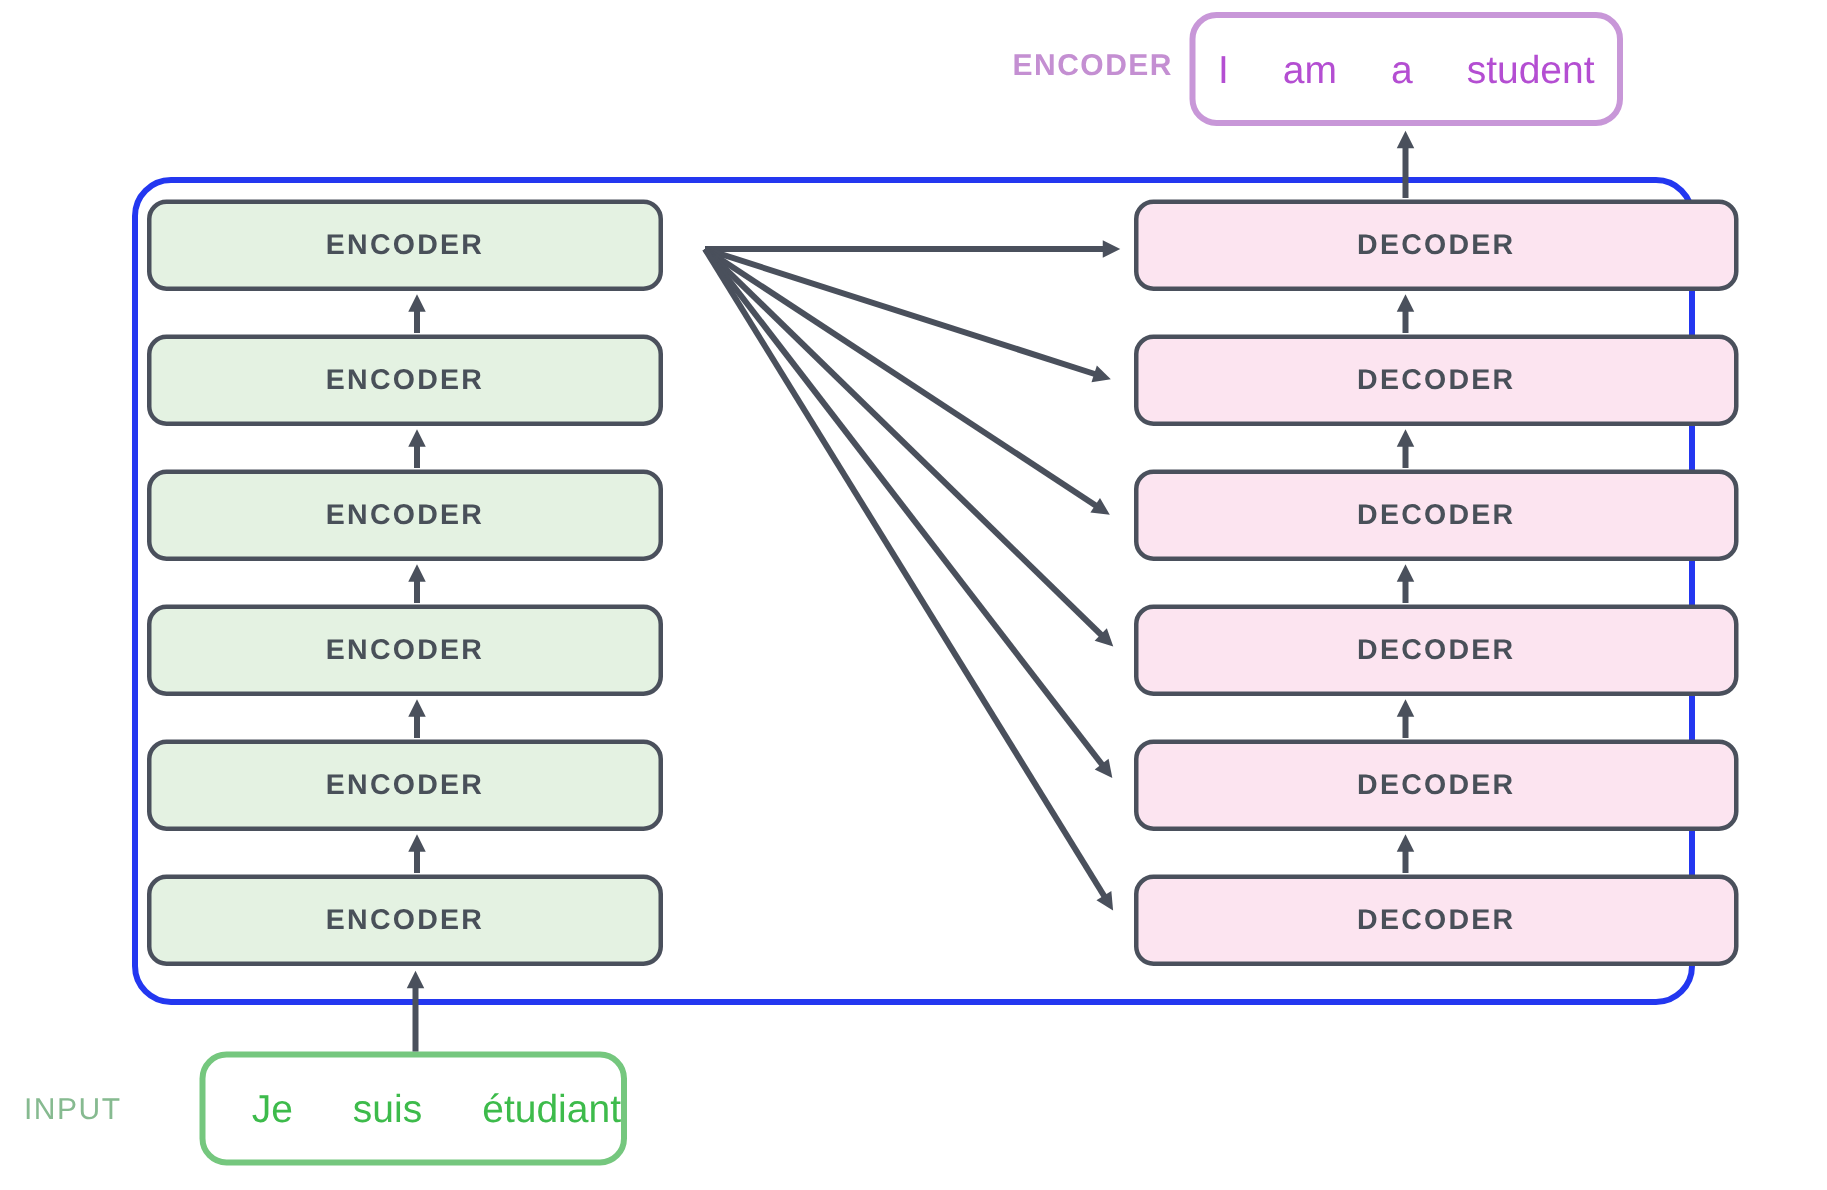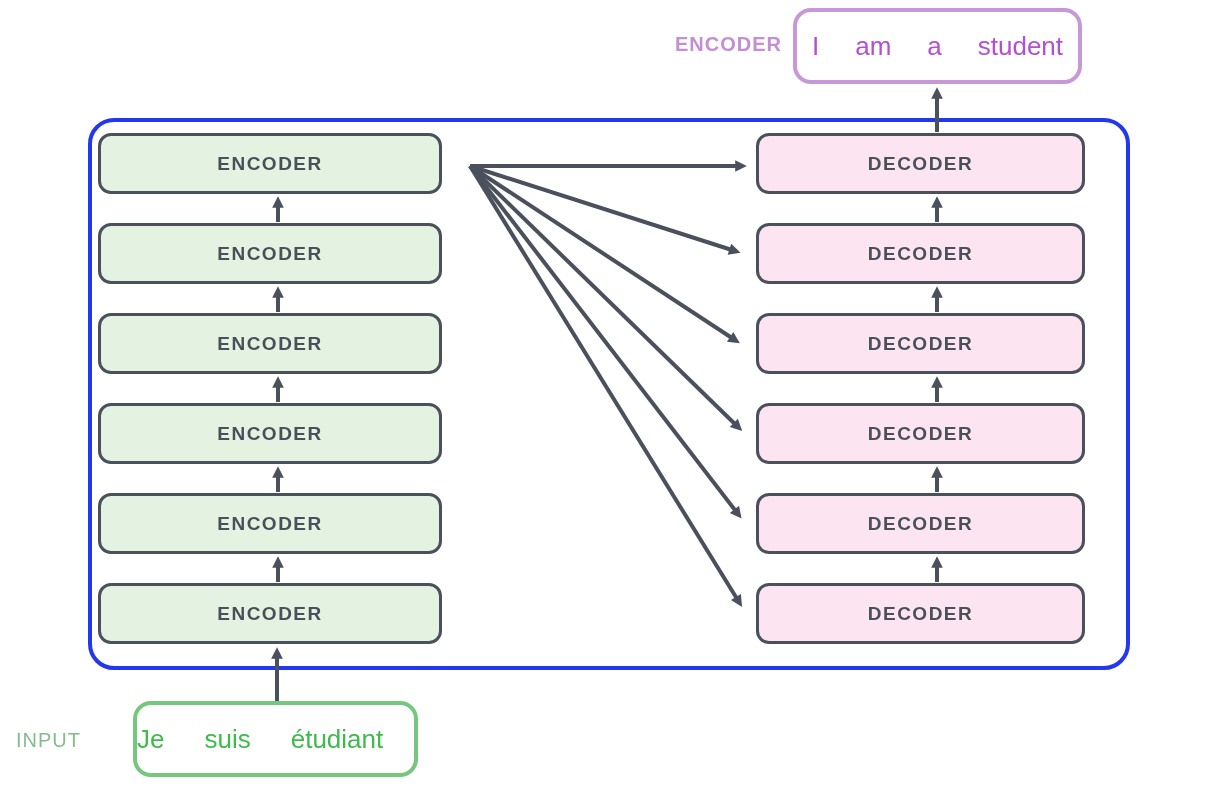--- a/index.html
+++ b/index.html
@@ -24,21 +24,21 @@
     box-sizing:border-box;
     height:61px;
     border:3px solid var(--box-border,#4a505c);
     border-radius:13px;
     display:flex;align-items:center;justify-content:center;
     font-size:19px;font-weight:700;
     letter-spacing:1.5px;
     color:var(--box-text,#495059);
   }
   .encoder{left:98px;width:344px;background:var(--encoder-fill,#e4f2e2);}
-  .decoder{left:756px;width:329px;background:var(--decoder-fill,#fce4f0);}
+  .decoder{left:756px;width:403px;background:var(--decoder-fill,#fce4f0);}
   .row0{top:133px}.row1{top:223px}.row2{top:313px}.row3{top:403px}.row4{top:493px}.row5{top:583px}
 
   
   .output-box{
     position:absolute;left:793px;top:8px;width:289px;height:76px;
     box-sizing:border-box;
     border:4px solid var(--output-border,#c897d8);
     border-radius:18px;
     background:#fff;
     display:flex;align-items:center;justify-content:center;gap:36px;
@@ -50,21 +50,21 @@
     font-size:20px;font-weight:700;letter-spacing:1px;
     color:var(--output-label-color,#c48fd2);
   }
   
   .input-box{
     position:absolute;left:133px;top:701px;width:285px;height:76px;
     box-sizing:border-box;
     border:4px solid var(--input-border,#75c77e);
     border-radius:18px;
     background:#fff;
-    display:flex;align-items:center;justify-content:flex-start;gap:40px;
+    display:flex;align-items:center;justify-content:flex-end;gap:40px;
     font-size:26px;color:var(--input-text,#3dbb4b);
   }
   .input-label{
     position:absolute;left:16px;top:729px;width:92px;
     text-align:left;
     font-size:20px;font-weight:400;letter-spacing:1px;
     color:var(--input-label-color,#86ba90);
   }
 
   

